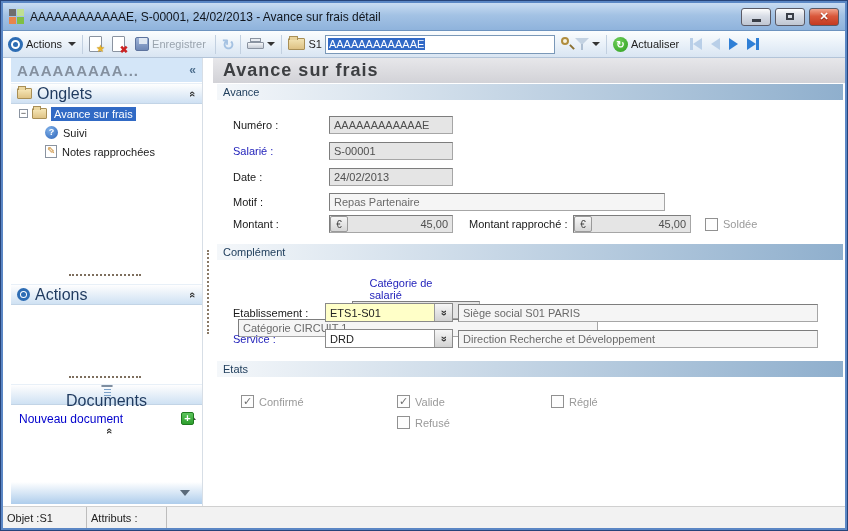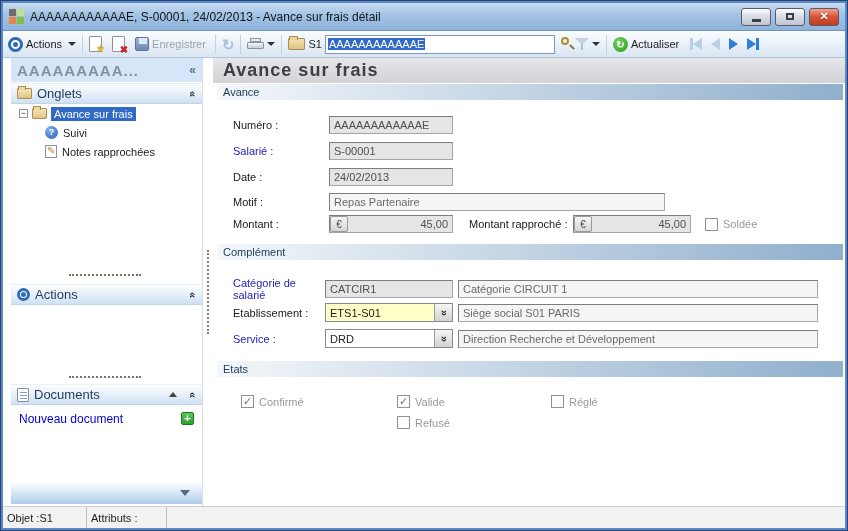--- a/index.html
+++ b/index.html
@@ -64,21 +64,21 @@
   .splitter { width:10px; flex:0 0 10px; background:#fff; position:relative; }
   .splitter .grip { position:absolute; left:4px; top:192px; height:84px; border-left:2px dotted #8a7a68; }
   .main { position:relative; flex:1 1 auto; background:#fff; overflow:hidden; }
   
   .sb-header { position:absolute; left:0; top:0; right:0; height:24px; background:#d4e6f8;
     display:flex; align-items:center; padding:0 6px; }
   .sb-header .ttl { font-weight:bold; font-size:15px; color:#84909f; letter-spacing:1px; }
   .sb-header .collapse { margin-left:auto; color:#4f708f; font-weight:bold; font-size:12px; }
   .sb-group { position:absolute; left:0; right:0; height:21px; display:flex; align-items:center; gap:5px; padding:0 6px;
     background:linear-gradient(#fefefe,#cfe1f3); border-bottom:1px solid #c2d4e6; border-top:1px solid #e8f0f8; }
-  .sb-group .lbl { color:#1f3a5f; font-size:13px; }
+  .sb-group .lbl { color:#1f3a5f; font-size:16px; }
   .sb-group .chev { margin-left:auto; display:inline-block; transform:rotate(90deg); color:#333; font-weight:bold; font-size:11px; }
   .sb-group .tri-up { width:0;height:0;border-left:4px solid transparent;border-right:4px solid transparent;border-bottom:5px solid #444; margin-left:auto; }
   .sb-group .tri-up + .chev { margin-left:6px; }
   .folder-sm { position:relative; width:15px; height:11px; background:linear-gradient(#f6e7b8,#dfc385); border:1px solid #a98f55; border-radius:1px; }
   .folder-sm::before { content:""; position:absolute; left:0; top:-3px; width:6px; height:3px; background:#ecd79f; border:1px solid #a98f55; border-bottom:none; }
   .tree { position:absolute; left:0; top:46px; right:0; }
   .tree-row { display:flex; align-items:center; height:19px; }
   .expander { width:9px; height:9px; border:1px solid #8a93a0; background:#fff; margin:0 4px 0 8px;
     display:flex; align-items:center; justify-content:center; font-size:9px; line-height:7px; color:#333; }
   .tree-label-sel { background:#316ac5; color:#fff; padding:1px 3px; margin-left:4px; }
@@ -245,21 +245,21 @@
       <div class="sb-group" style="top:226px;">
         <span class="bullseye" style="width:13px;height:13px;border-width:3px;">
             <i></i>
           </span>
         <span class="lbl">Actions</span>
         <span class="chev">«</span>
       </div>
 
       <div class="dot-sep" style="top:318px;"></div>
 
-      <div class="sb-group" style="top:326px;">
+      <div class="sb-group" style="top:326px;flex-direction:column;">
         <span class="doc-ico"></span>
         <span class="lbl">Documents</span>
         <span class="tri-up"></span>
         <span class="chev" style="margin-left:8px;">«</span>
       </div>
 
       <div class="sb-link-row" style="top:351px;">
         <span class="sb-link">Nouveau document</span>
         <span class="plus-btn">+</span>
       </div>
@@ -312,21 +312,21 @@
         <span class="cb" style="margin-left:14px;">
           <span class="box"></span>
           <span class="txt">Soldée</span>
         </span>
       </div>
 
       <div class="sect-bar" style="top:186px;">
         <span>Complément</span>
       </div>
 
-      <div class="frow" style="top:206px; left:20px;">
+      <div class="frow" style="top:206px; left:20px;flex-direction:column;">
         <span class="flabel blue" style="width:92px;">Catégorie de salarié</span>
         <span class="tbox" style="width:128px;">CATCIR1</span>
         <span class="tbox lite" style="margin-left:5px; width:360px;">Catégorie CIRCUIT 1</span>
       </div>
       <div class="frow" style="top:232px; left:20px;">
         <span class="flabel" style="width:92px;">Etablissement :</span>
         <span class="combo yellow" style="width:128px;">
           <span class="val">ETS1-S01</span>
           <span class="btn">
               <b>«</b>

